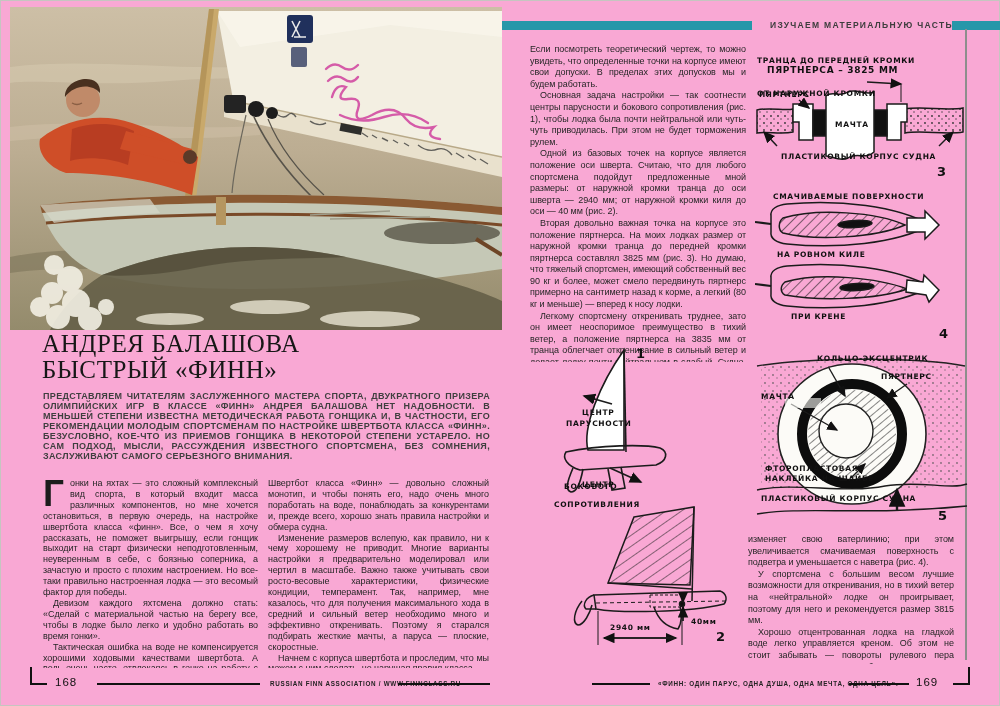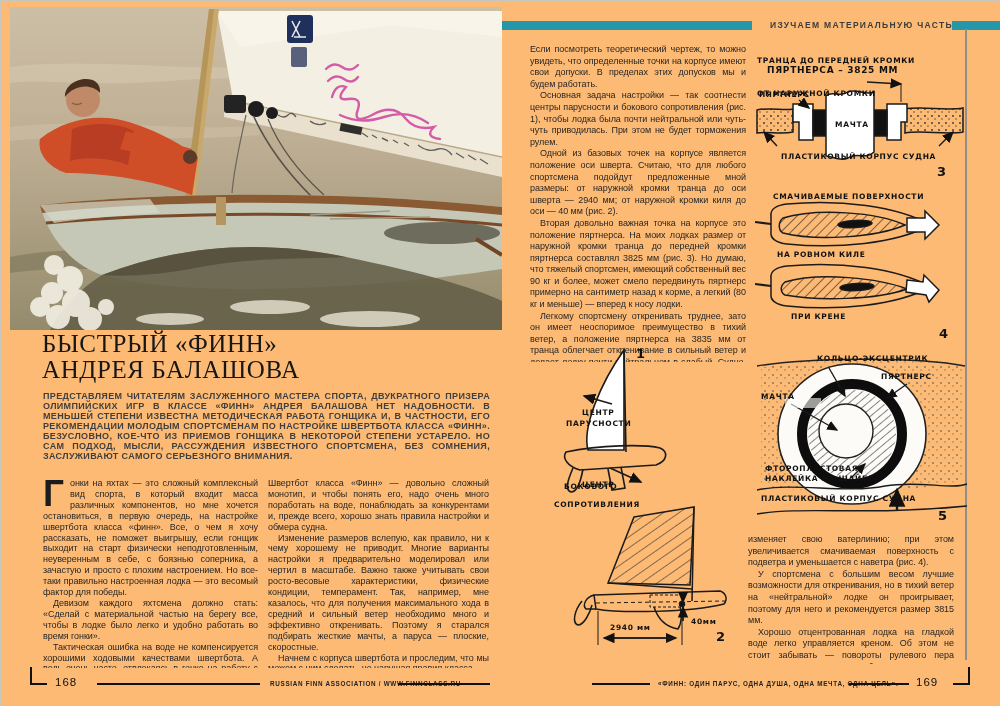--- a/index.html
+++ b/index.html
@@ -1,20 +1,20 @@
 <!DOCTYPE html>
 <html lang="ru" style="--teal: #2697a9;"><head>
 <meta charset="utf-8">
 <style>
   html,body{margin:0;padding:0;}
   body{
     width:1000px;height:706px;position:relative;overflow:hidden;
     background:#fbfaf7;font-family:"Liberation Sans",sans-serif;color:#262626;
   }
-  .spread{position:absolute;inset:0;background:#fdba74;box-shadow:inset 0 0 0 1px #c6c5c0;}
+  .spread{position:absolute;inset:0;background:#f9a8d4;box-shadow:inset 0 0 0 1px #c6c5c0;}
 
   
   .hbar{position:absolute;height:9px;background:var(--teal,#2697a9);}
   .hbar.left{left:502px;top:21px;width:250px;}
   .hbar.right{left:952px;top:21px;width:48px;}
   .htitle{position:absolute;left:770px;top:20px;font-size:8.5px;font-weight:bold;
     letter-spacing:1.3px;color:#3d3d3d;white-space:nowrap;}
   .edge-line{position:absolute;left:965px;top:29px;width:2px;height:631px;background:#8e8e8c;}
 
   
@@ -161,22 +161,22 @@
       </g>
       <g fill="#eae5d4" opacity="0.8">
         <ellipse cx="260" cy="300" rx="40" ry="7"></ellipse>
           <ellipse cx="360" cy="312" rx="50" ry="8"></ellipse>
         <ellipse cx="160" cy="312" rx="34" ry="6"></ellipse>
       </g>
     </svg>
   </div>
 
   <div class="title">
+    <div>АНДРЕЯ БАЛАШОВА</div>
     <div>БЫСТРЫЙ «ФИНН»</div>
-    <div>АНДРЕЯ БАЛАШОВА</div>
   </div>
   <div class="lede">ПРЕДСТАВЛЯЕМ ЧИТАТЕЛЯМ ЗАСЛУЖЕННОГО МАСТЕРА СПОРТА, ДВУКРАТНОГО ПРИЗЕРА ОЛИМПИЙСКИХ ИГР В КЛАССЕ «ФИНН» АНДРЕЯ БАЛАШОВА НЕТ НАДОБНОСТИ. В МЕНЬШЕЙ СТЕПЕНИ ИЗВЕСТНА МЕТОДИЧЕСКАЯ РАБОТА ГОНЩИКА И, В ЧАСТНОСТИ, ЕГО РЕКОМЕНДАЦИИ МОЛОДЫМ СПОРТСМЕНАМ ПО НАСТРОЙКЕ ШВЕРТБОТА КЛАССА «ФИНН». БЕЗУСЛОВНО, КОЕ-ЧТО ИЗ ПРИЕМОВ ГОНЩИКА В НЕКОТОРОЙ СТЕПЕНИ УСТАРЕЛО. НО САМ ПОДХОД, МЫСЛИ, РАССУЖДЕНИЯ ИЗВЕСТНОГО СПОРТСМЕНА, БЕЗ СОМНЕНИЯ, ЗАСЛУЖИВАЮТ САМОГО СЕРЬЕЗНОГО ВНИМАНИЯ.</div>
 
   <div class="bodycol col1">
     <p class="first"><span class="dropcap">Г</span><span>онки на яхтах — это сложный комплексный вид спорта, в который входит масса различных компонентов, но мне хочется остановиться, в первую очередь, на настройке швертбота класса «финн». Все, о чем я хочу рассказать, не поможет выигрышу, если гонщик выходит на старт физически неподготовленным, неуверенным в себе, с боязнью соперника, а зачастую и просто с плохим настроением. Но все-таки правильно настроенная лодка — это весомый фактор для победы.</span></p>
     <p>Девизом каждого яхтсмена должно стать: «Сделай с материальной частью на берегу все, чтобы в лодке было легко и удобно работать во время гонки».</p>
     <p>Тактическая ошибка на воде не компенсируется хорошими ходовыми качествами швертбота. А ведь очень часто, отвлекаясь в гонке на работу с недостаточно подготовленной материальной частью, мы делаем эти ошибки.</p>
   </div>
   <div class="bodycol col2">
     <p class="first">Швертбот класса «Финн» — довольно сложный монотип, и чтобы понять его, надо очень много поработать на воде, понаблюдать за конкурентами и, прежде всего, хорошо знать правила настройки и обмера судна.</p>

